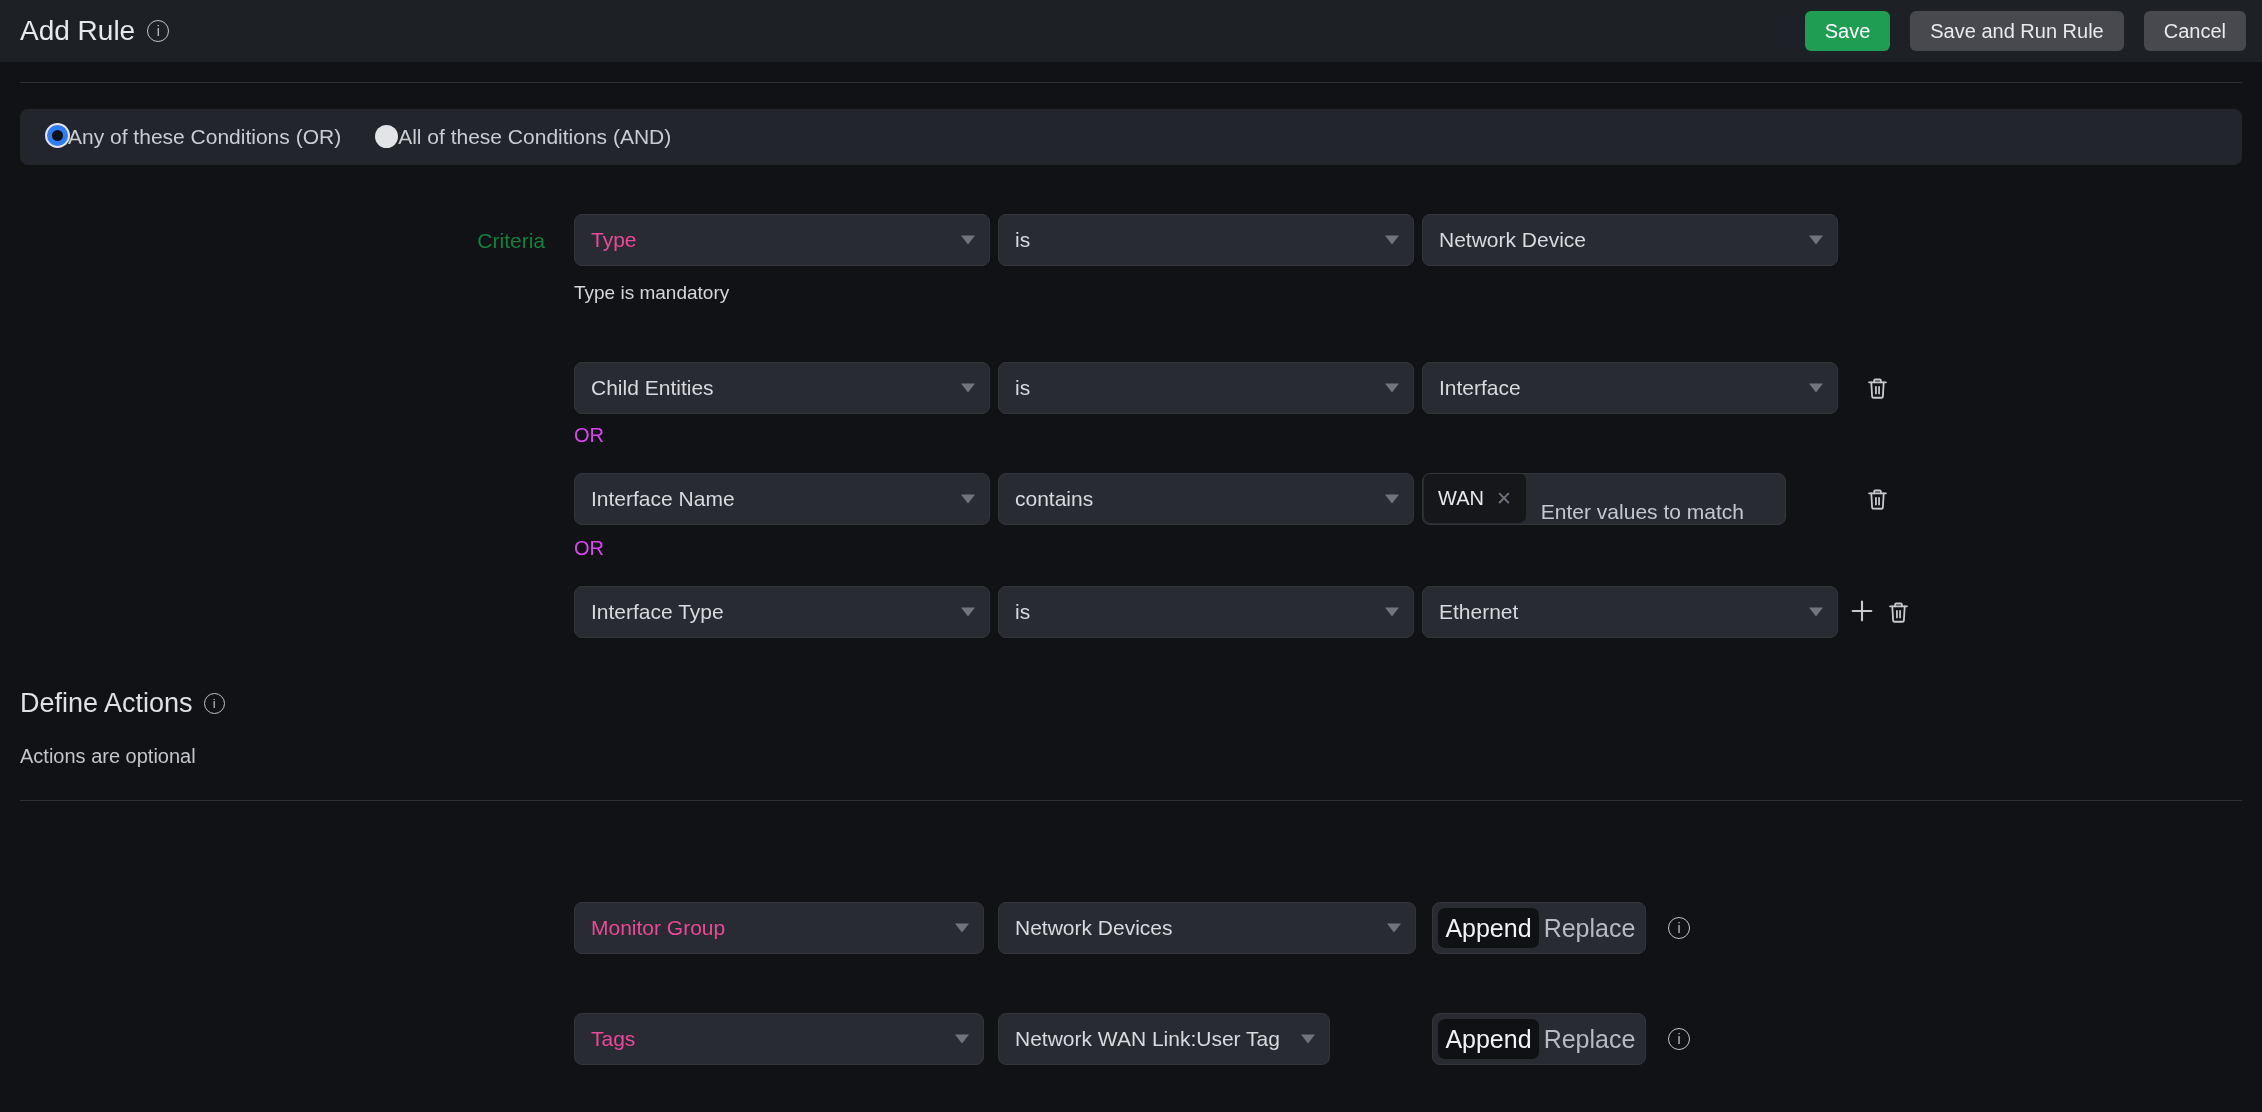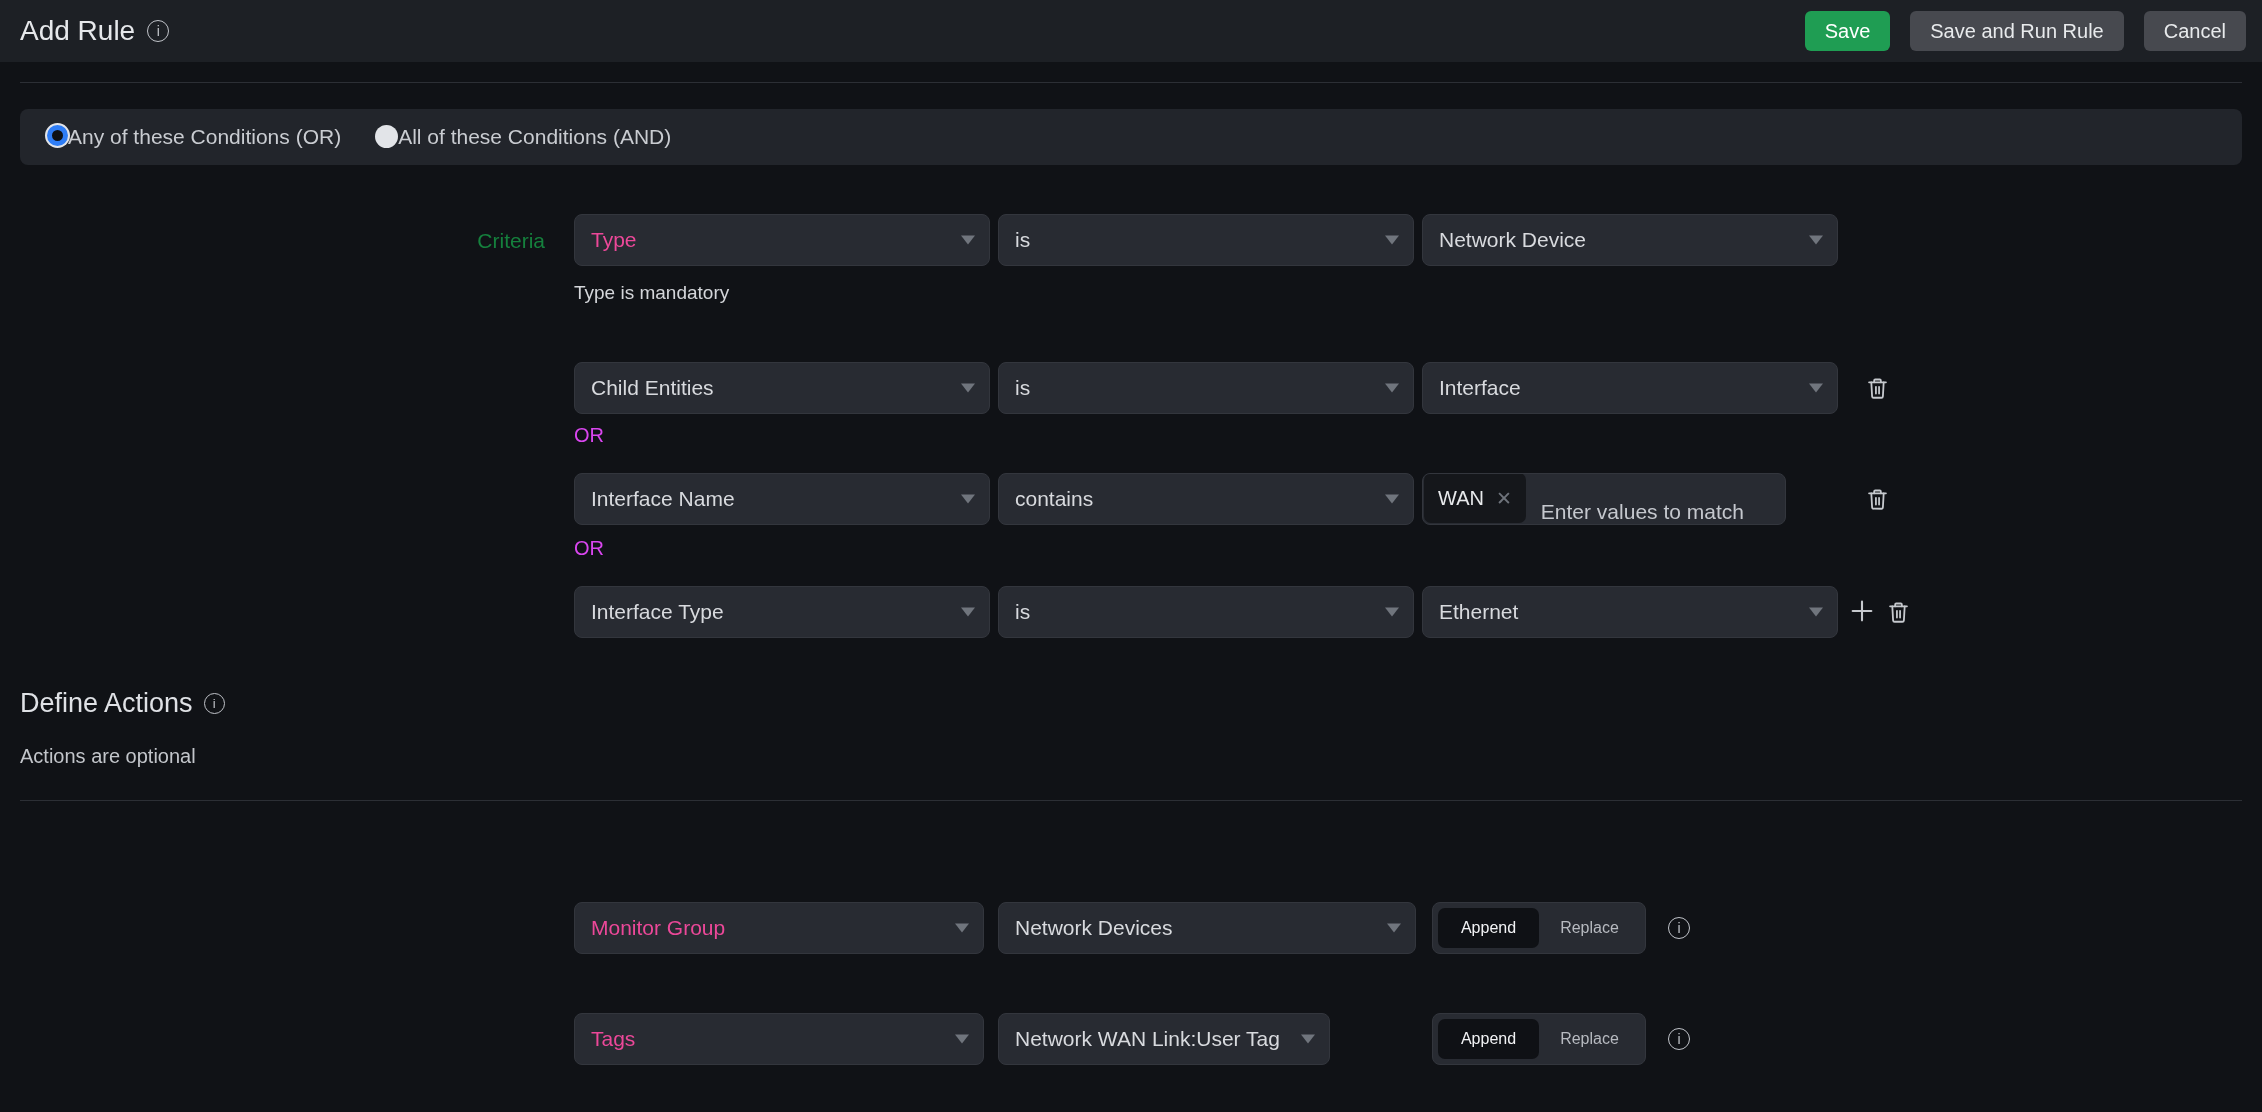--- a/index.html
+++ b/index.html
@@ -79,21 +79,21 @@
   
   .section-title { position:absolute; left:20px; font-size:27px; color:#dfe1e5; display:flex; align-items:center; gap:11px; }
   .section-sub { position:absolute; left:20px; font-size:20px; color:#c2c5ca; }
   .toggle {
     position:absolute; left:1432px; width:214px; height:52px;
     background:#282b32; border:1px solid #33363d; border-radius:8px;
     display:flex; align-items:center; padding:5px;
   }
   .toggle-seg {
     height:40px; border-radius:7px; display:flex; align-items:center;
-    justify-content:center; font-size:16px; cursor:pointer; flex:1;
+    justify-content:center; font-size:25px; cursor:pointer; flex:1;
   }
   .toggle-seg.on  { background:#0f1115; color:#f2f3f5; }
   .toggle-seg.off { color:#b7bac0; }
 </style>
 </head>
 <body>
 
 <div class="screen">
 
   <div class="header-bar">

